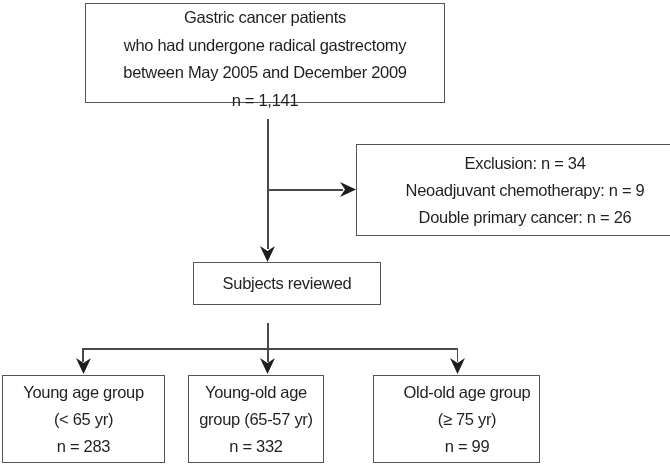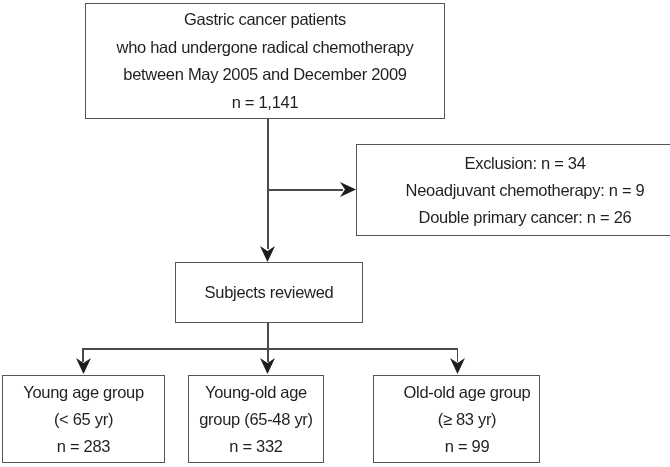--- a/index.html
+++ b/index.html
@@ -25,23 +25,23 @@
     flex-direction: column;
     justify-content: center;
     align-items: center;
     text-align: center;
     font-size: 16.5px;
     line-height: 27px;
     letter-spacing: -0.3px;
   }
   .box .tline { white-space: nowrap; }
 
-  #box-source    { left: 85px;  top: 3px;   width: 360px; height: 116px; line-height: 27.5px; }
+  #box-source    { left: 85px;  top: 3px;   width: 360px; height: 100px; line-height: 27.5px; justify-content: space-between; }
   #box-exclusion { left: 356px; top: 144px; width: 338px; height: 92px; }
-  #box-subjects  { left: 175px; top: 262px; width: 188px; height: 61px; }
+  #box-subjects  { left: 193px; top: 262px; width: 188px; height: 43px; }
   #box-young     { left: 2px;   top: 375px; width: 163px; height: 88px; }
   #box-youngold  { left: 188px; top: 375px; width: 136px; height: 88px; }
   #box-oldold    { left: 373px; top: 375px; width: 167px; height: 88px; padding-left: 21px; }
 
   .vline, .hline {
     position: absolute;
     background: var(--line, #4a4a4c);
   }
   .vline { width: 1.5px; }
   .hline { height: 1.5px; }
@@ -64,21 +64,21 @@
   #arr-youngold { left: 260px; top: 358px; }
   #arr-oldold   { left: 450px; top: 358px; }
 </style>
 </head>
 <body>
 
 <div class="canvas" style="--background: #ffffff; --box-border: #54555a; --text: #231f20; --line: #4a4a4c; --arrow: #1d1d1f;">
 
   <div class="box" id="box-source">
     <div class="tline">Gastric cancer patients</div>
-    <div class="tline">who had undergone radical chemotherapy</div>
+    <div class="tline">who had undergone radical gastrectomy</div>
     <div class="tline">between May 2005 and December 2009</div>
     <div class="tline">n = 1,141</div>
   </div>
 
   <div class="box" id="box-exclusion">
     <div class="tline">Exclusion: n = 34</div>
     <div class="tline">Neoadjuvant chemotherapy: n = 9</div>
     <div class="tline">Double primary cancer: n = 26</div>
   </div>
 
@@ -87,27 +87,27 @@
   </div>
 
   <div class="box" id="box-young">
     <div class="tline">Young age group</div>
     <div class="tline">(&lt; 65 yr)</div>
     <div class="tline">n = 283</div>
   </div>
 
   <div class="box" id="box-youngold">
     <div class="tline">Young-old age</div>
-    <div class="tline">group (65-48 yr)</div>
+    <div class="tline">group (65-57 yr)</div>
     <div class="tline">n = 332</div>
   </div>
 
   <div class="box" id="box-oldold">
     <div class="tline">Old-old age group</div>
-    <div class="tline">(≥ 83 yr)</div>
+    <div class="tline">(≥ 75 yr)</div>
     <div class="tline">n = 99</div>
   </div>
 
   <div class="vline" id="v-source-subjects"></div>
   <div class="hline" id="h-to-exclusion"></div>
   <div class="vline" id="v-subjects-split"></div>
   <div class="hline" id="h-split"></div>
   <div class="vline" id="v-stem-young"></div>
   <div class="vline" id="v-stem-oldold"></div>
 

